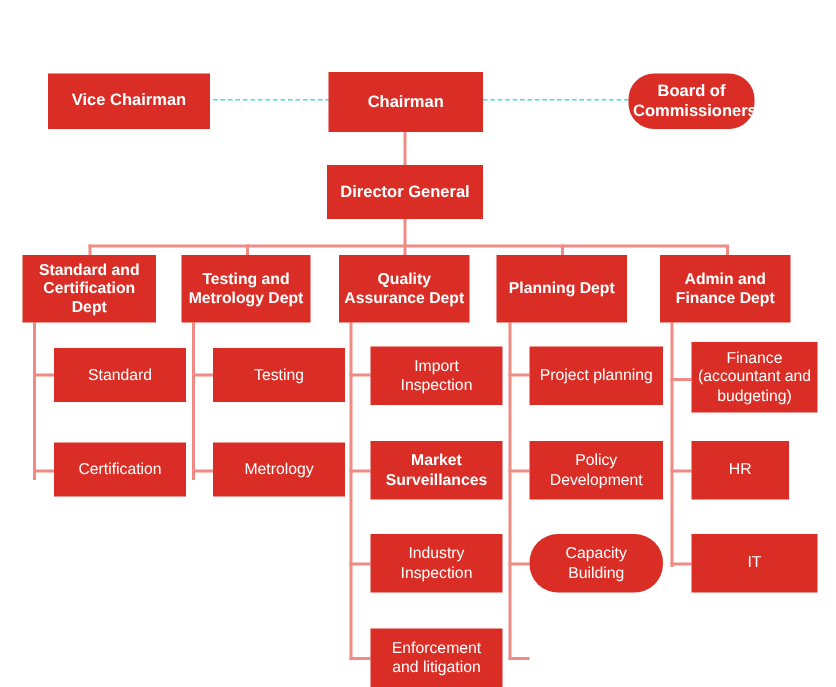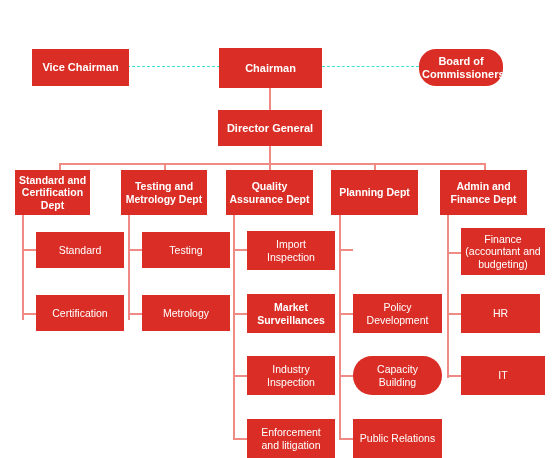--- a/index.html
+++ b/index.html
@@ -100,40 +100,40 @@
   <div class="conn conn-h" style="left:339px; top:249px; width:14px;"></div>
   <div class="conn conn-h" style="left:339px; top:313px; width:14px;"></div>
   <div class="conn conn-h" style="left:339px; top:375px; width:14px;"></div>
   <div class="conn conn-h" style="left:339px; top:438px; width:14px;"></div>
 
   <div class="conn conn-v" style="left:447px; top:215px; height:163px;"></div>
   <div class="conn conn-h" style="left:447px; top:252px; width:14px;"></div>
   <div class="conn conn-h" style="left:447px; top:313px; width:14px;"></div>
   <div class="conn conn-h" style="left:447px; top:375px; width:14px;"></div>
 
-  <div class="box lvl-top" style="left:32px; top:49px; width:97px; height:37px;">
+  <div class="box lvl-top" style="left:32px; top:49px; width:108px; height:37px;">
     <span>Vice Chairman</span>
   </div>
 
   <div class="box lvl-top" style="left:219px; top:48px; width:103px; height:40px;justify-content:center;">
     <span>Chairman</span>
   </div>
 
   <div class="box lvl-top" style="left:419px; top:49px; width:84px; height:37px;border-radius:17px;">
     <span>
       <span>Board of</span>
       <span>Commissioners</span>
     </span>
   </div>
 
   <div class="box lvl-top" style="left:218px; top:110px; width:104px; height:36px;">
     <span>Director General</span>
   </div>
 
-  <div class="box lvl-dept" style="left:15px; top:170px; width:75px; height:45px;text-align:center;">
+  <div class="box lvl-dept" style="left:15px; top:170px; width:89px; height:45px;text-align:center;">
     <span>
       <span>Standard and</span>
       <span>Certification</span>
       <span>Dept</span>
     </span>
   </div>
 
   <div class="box lvl-dept" style="left:121px; top:170px; width:86px; height:45px;">
     <span>
       <span>Testing and</span>
@@ -193,43 +193,43 @@
       <span>Inspection</span>
     </span>
   </div>
   <div class="box lvl-child" style="left:247px; top:419px; width:88px; height:39px;">
     <span>
       <span>Enforcement</span>
       <span>and litigation</span>
     </span>
   </div>
 
+  <div class="box lvl-child" style="left:353px; top:231px; width:89px; height:39px;">
+    <span>Project planning</span>
+  </div>
   <div class="box lvl-child" style="left:353px; top:294px; width:89px; height:39px;">
     <span>
       <span>Policy</span>
       <span>Development</span>
     </span>
   </div>
   <div class="box lvl-child" style="left:353px; top:356px; width:89px; height:39px;border-radius:19px;">
     <span>
       <span>Capacity</span>
       <span>Building</span>
     </span>
-  </div>
-  <div class="box lvl-child" style="left:353px; top:419px; width:89px; height:39px;">
-    <span>Public Relations</span>
   </div>
 
   <div class="box lvl-child" style="left:461px; top:228px; width:84px; height:47px;">
     <span>
       <span>Finance</span>
       <span>(accountant and</span>
       <span>budgeting)</span>
     </span>
   </div>
-  <div class="box lvl-child" style="left:461px; top:294px; width:79px; height:39px;">
+  <div class="box lvl-child" style="left:461px; top:294px; width:65px; height:39px;">
     <span>HR</span>
   </div>
   <div class="box lvl-child" style="left:461px; top:356px; width:84px; height:39px;justify-content:center;">
     <span>IT</span>
   </div>
 
 </div>
 
 </body></html>

